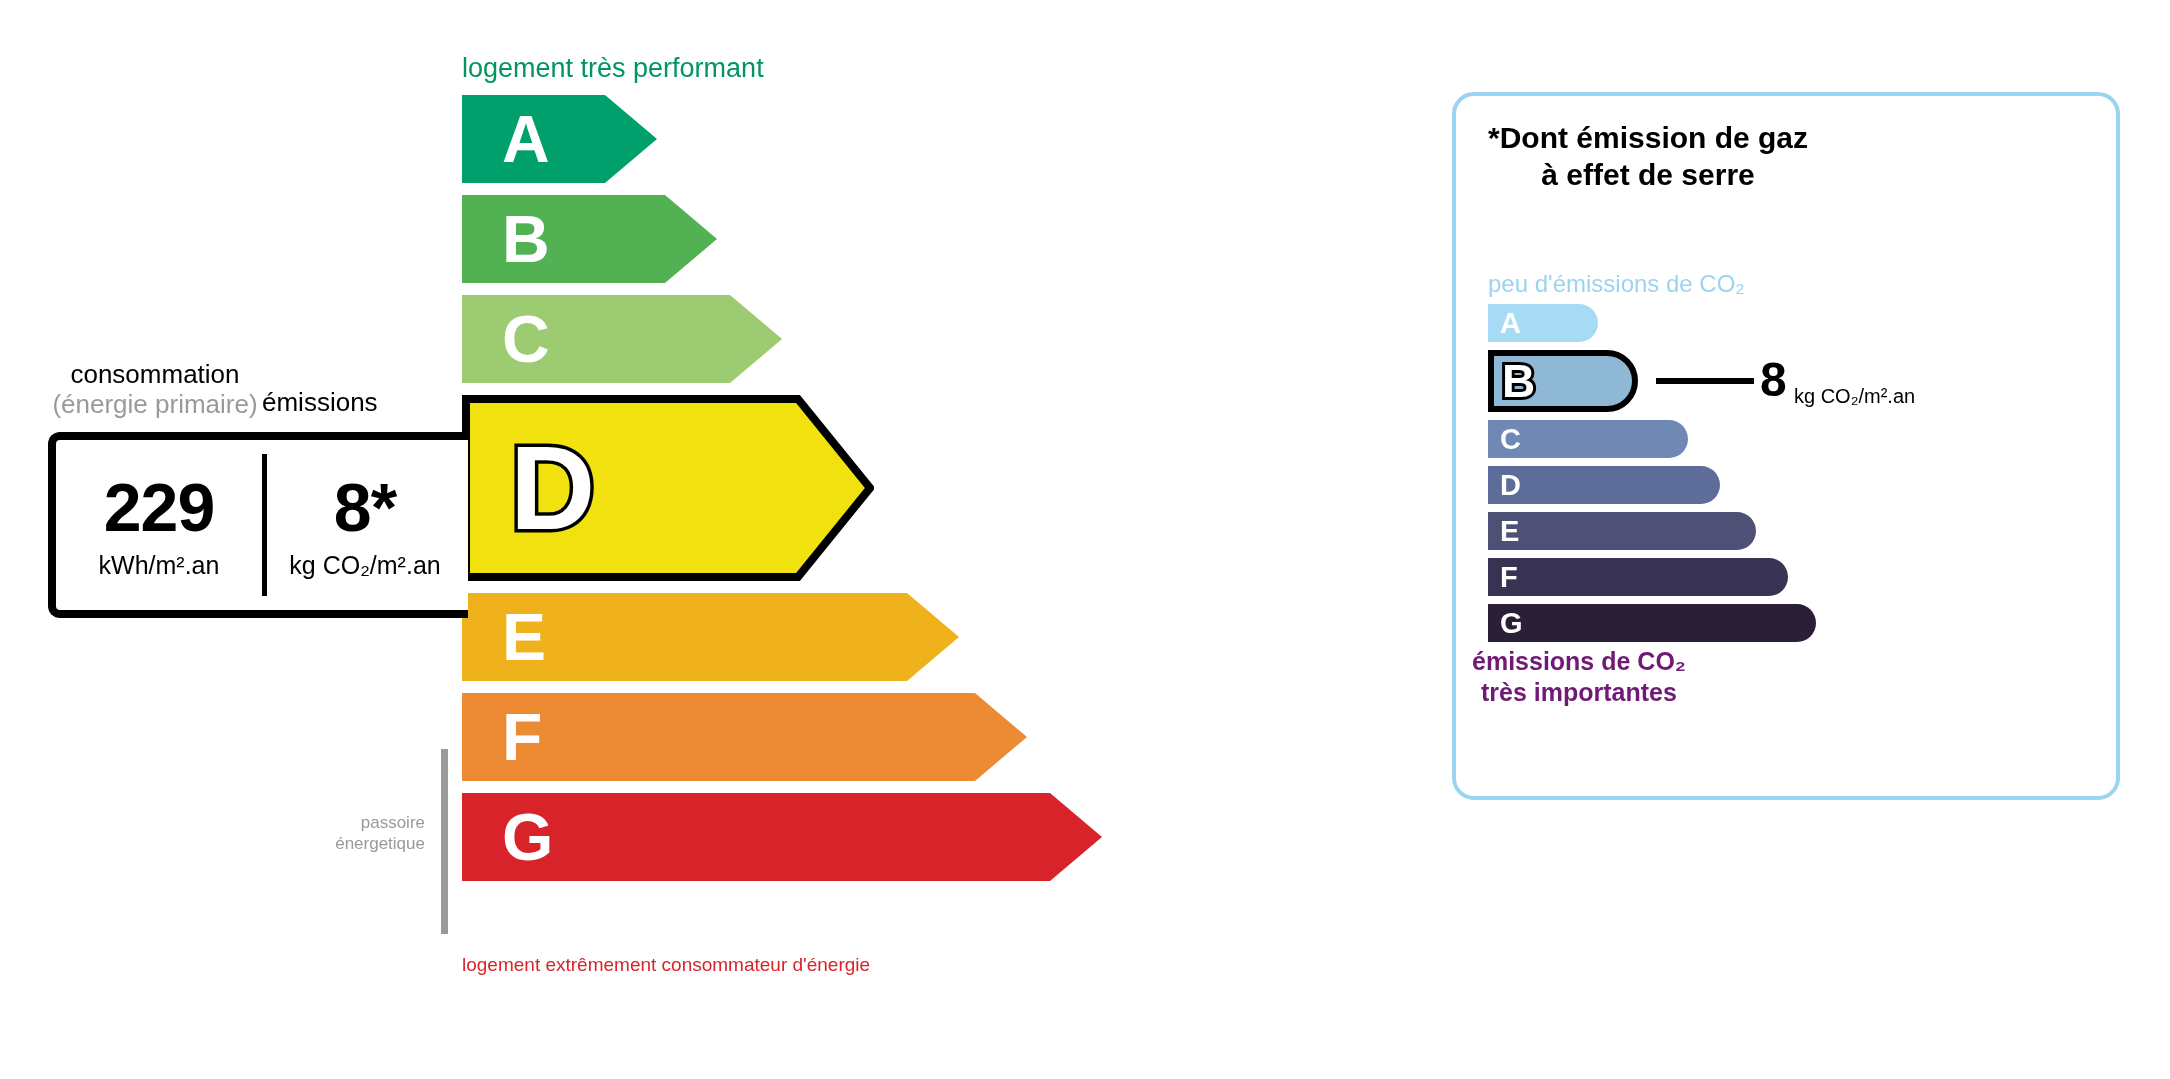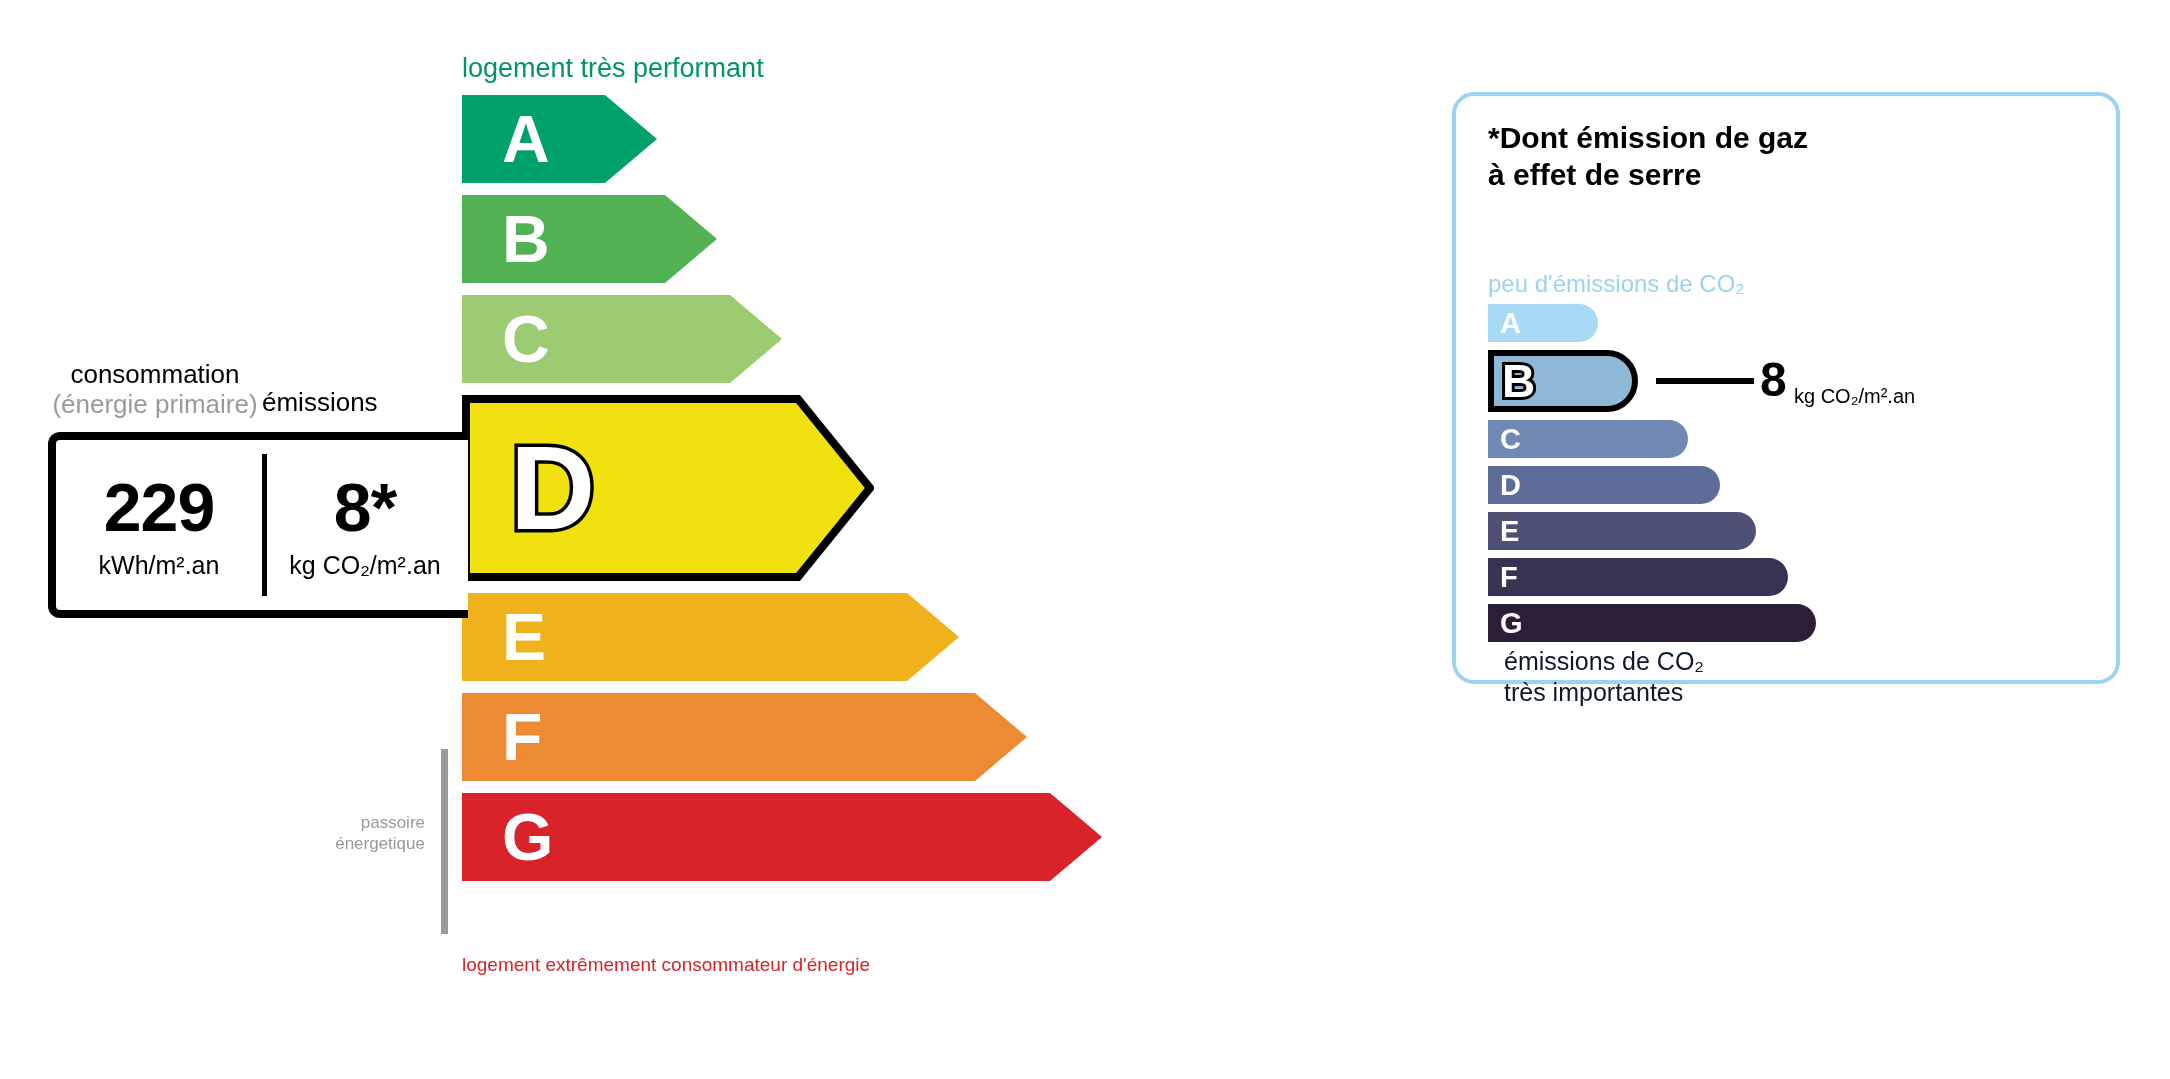--- a/index.html
+++ b/index.html
@@ -153,25 +153,26 @@
     text-align: right;
     font-size: 17px;
     color: #9a9a9a;
     line-height: 1.25;
   }
 
   
   #co2-panel {
     position: absolute;
     left: 1452px; top: 92px;
-    width: 668px; height: 592px;
+    width: 668px; height: 708px;
     background: #ffffff;
     border: 4px solid #9BD3F0;
     border-radius: 22px;
     box-sizing: border-box;
+    text-align: center;
   }
   #co2-title {
     position: absolute;
     left: 32px; top: 24px;
     font-size: 30px;
     font-weight: bold;
     color: #000000;
     line-height: 1.22;
     white-space: pre-line;
   }
@@ -236,25 +237,26 @@
   }
   #co2-value-unit {
     position: absolute;
     font-size: 20px;
     color: #000000;
     line-height: 1;
     white-space: nowrap;
   }
   #co2-bottom-caption {
     position: absolute;
-    left: 48px; top: 412px;
+    left: 16px; top: 412px;
     font-size: 25px;
-    color: #0f172a;
+    color: #701a75;
     line-height: 1.22;
     white-space: pre-line;
+    font-weight: bold;
   }
 </style>
 </head>
 <body>
 
 <div id="dpe-root">
 
   <div class="cap-top">logement très performant</div>
 
   <div id="arrow-stack">

